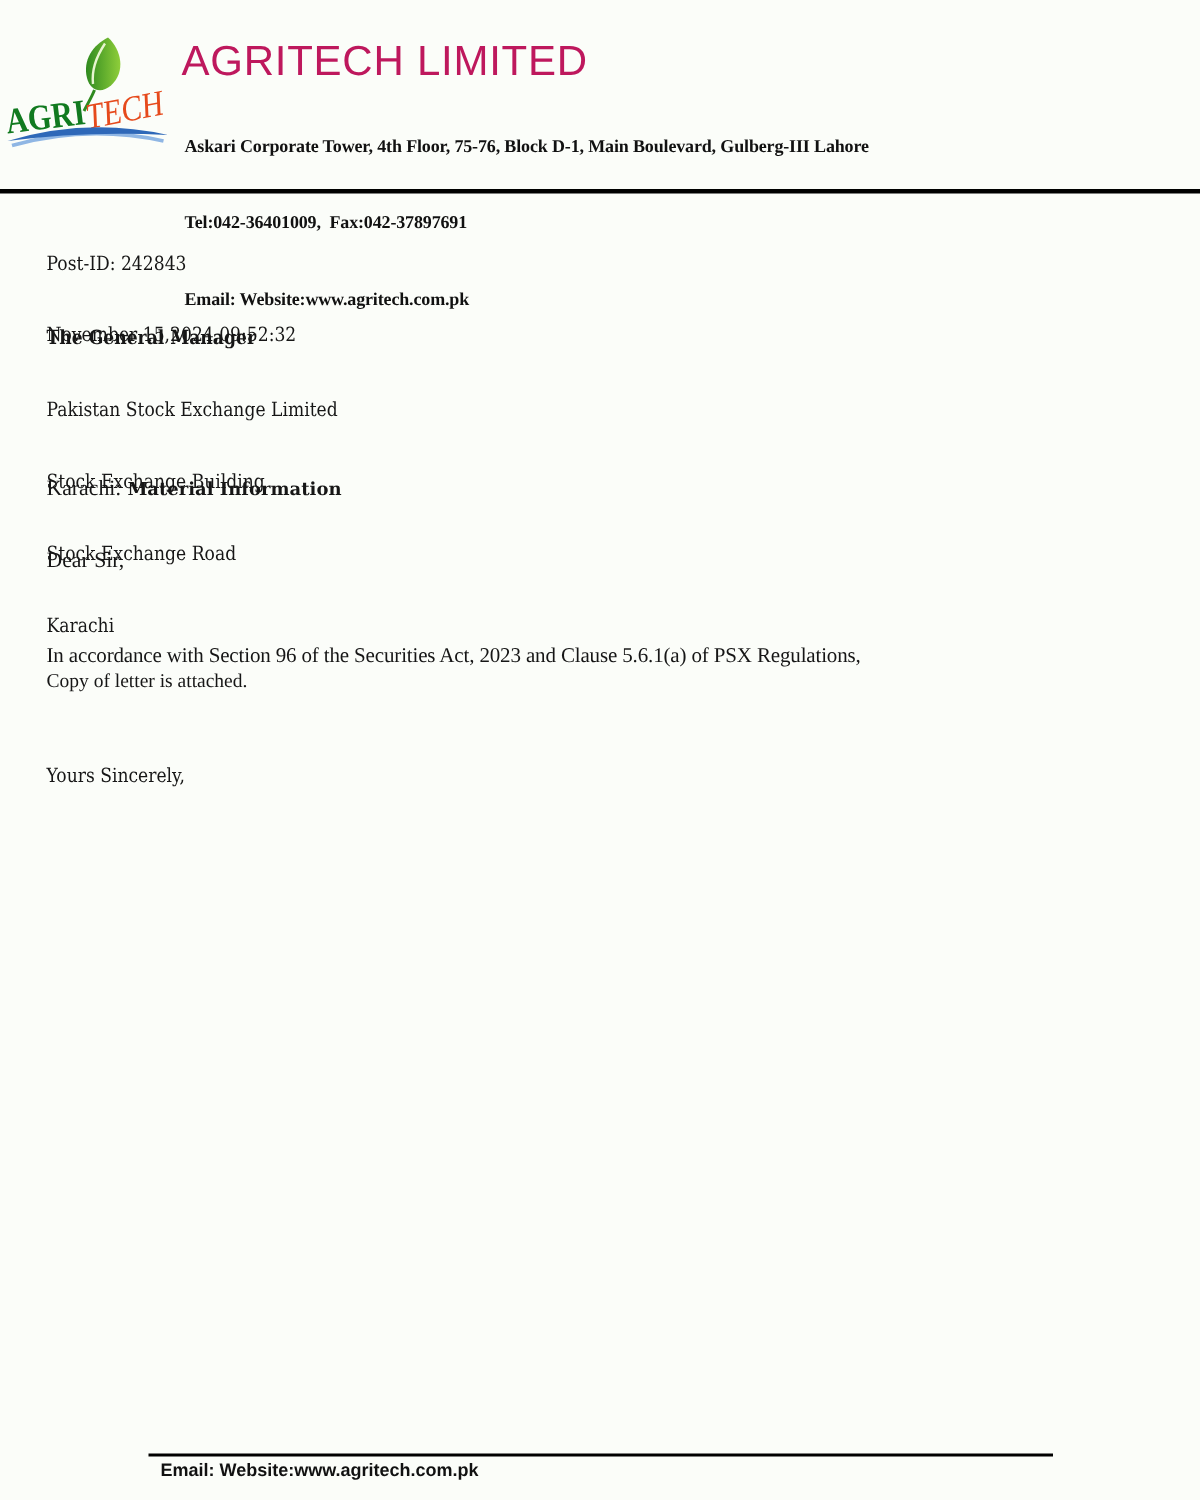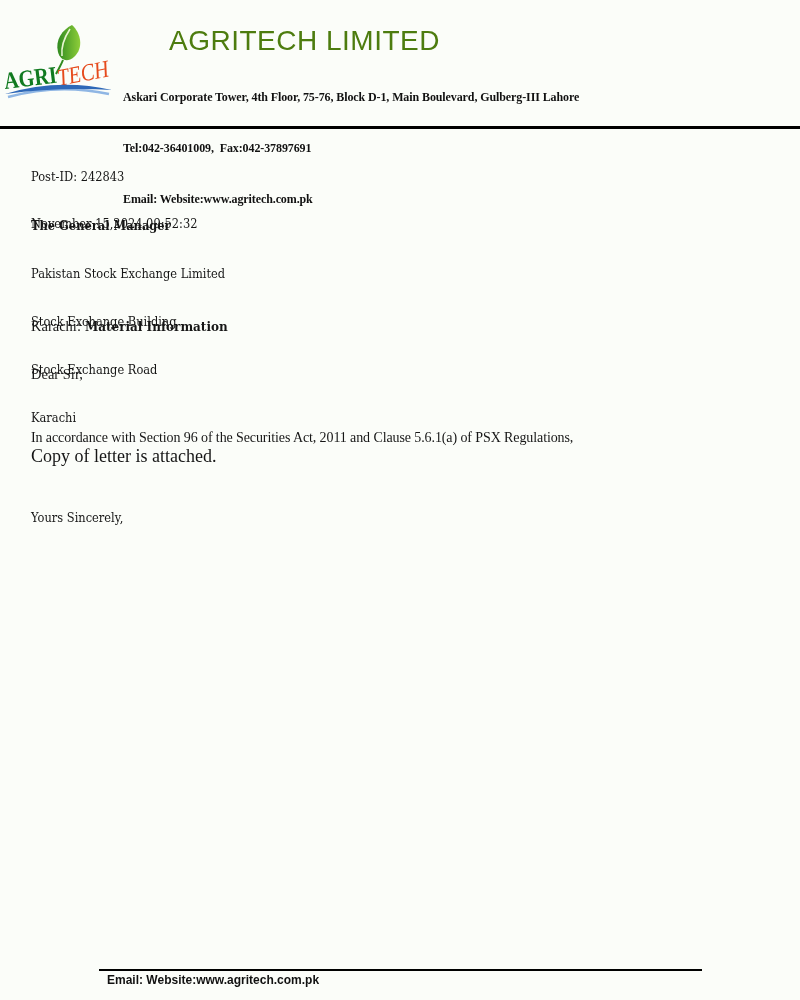--- a/index.html
+++ b/index.html
@@ -18,24 +18,23 @@
     position: absolute;
     left: 4px; top: 10px;
     width: 112px; height: 92px;
   }
   .company-name {
     position: absolute;
     left: 121px; top: 25px;
     font-family: "Liberation Sans", sans-serif;
     font-size: 28px;
     font-weight: 400;
-    color: #4d7c0f;
+    color: #be185d;
     letter-spacing: 0.5px;
     white-space: nowrap;
-    margin-left: 48px;
   }
   .header-contact {
     position: absolute;
     left: 123px; top: 55px;
     font-family: Liberation Serif, serif;
     font-size: 12px;
     font-weight: 700;
     color: #111;
     line-height: 17px;
     letter-spacing: -0.1px;
@@ -90,21 +89,21 @@
     position: absolute;
     left: 31px; top: 398px;
     font-size: 14px;
     line-height: 16.2px;
     letter-spacing: -0.1px;
     white-space: pre;
   }
   .paragraph-2 {
     position: absolute;
     left: 31px; top: 446px;
-    font-size: 18px;
+    font-size: 13px;
   }
   .closing {
     position: absolute;
     left: 31px; top: 510px;
   }
 
   
   .footer-line {
     position: absolute;
     left: 99px; top: 969px;
@@ -169,21 +168,21 @@
     <div>Karachi</div>
   </div>
 
   <div class="subject-line">
     <span>Karachi:</span><span class="subject-value">Material Information</span>
   </div>
 
   <div class="salutation">Dear Sir,</div>
 
   <div class="paragraph-1">
-    <div>In accordance with Section 96 of the Securities Act, 2011 and Clause 5.6.1(a) of PSX Regulations,</div>
+    <div>In accordance with Section 96 of the Securities Act, 2023 and Clause 5.6.1(a) of PSX Regulations,</div>
   </div>
 
   <div class="paragraph-2">Copy of letter is attached.</div>
 
   <div class="closing serif-wide">Yours Sincerely,</div>
 
   <div class="footer-line"></div>
   <div class="footer-text">Email: Website:www.agritech.com.pk</div>
 
 </div>

